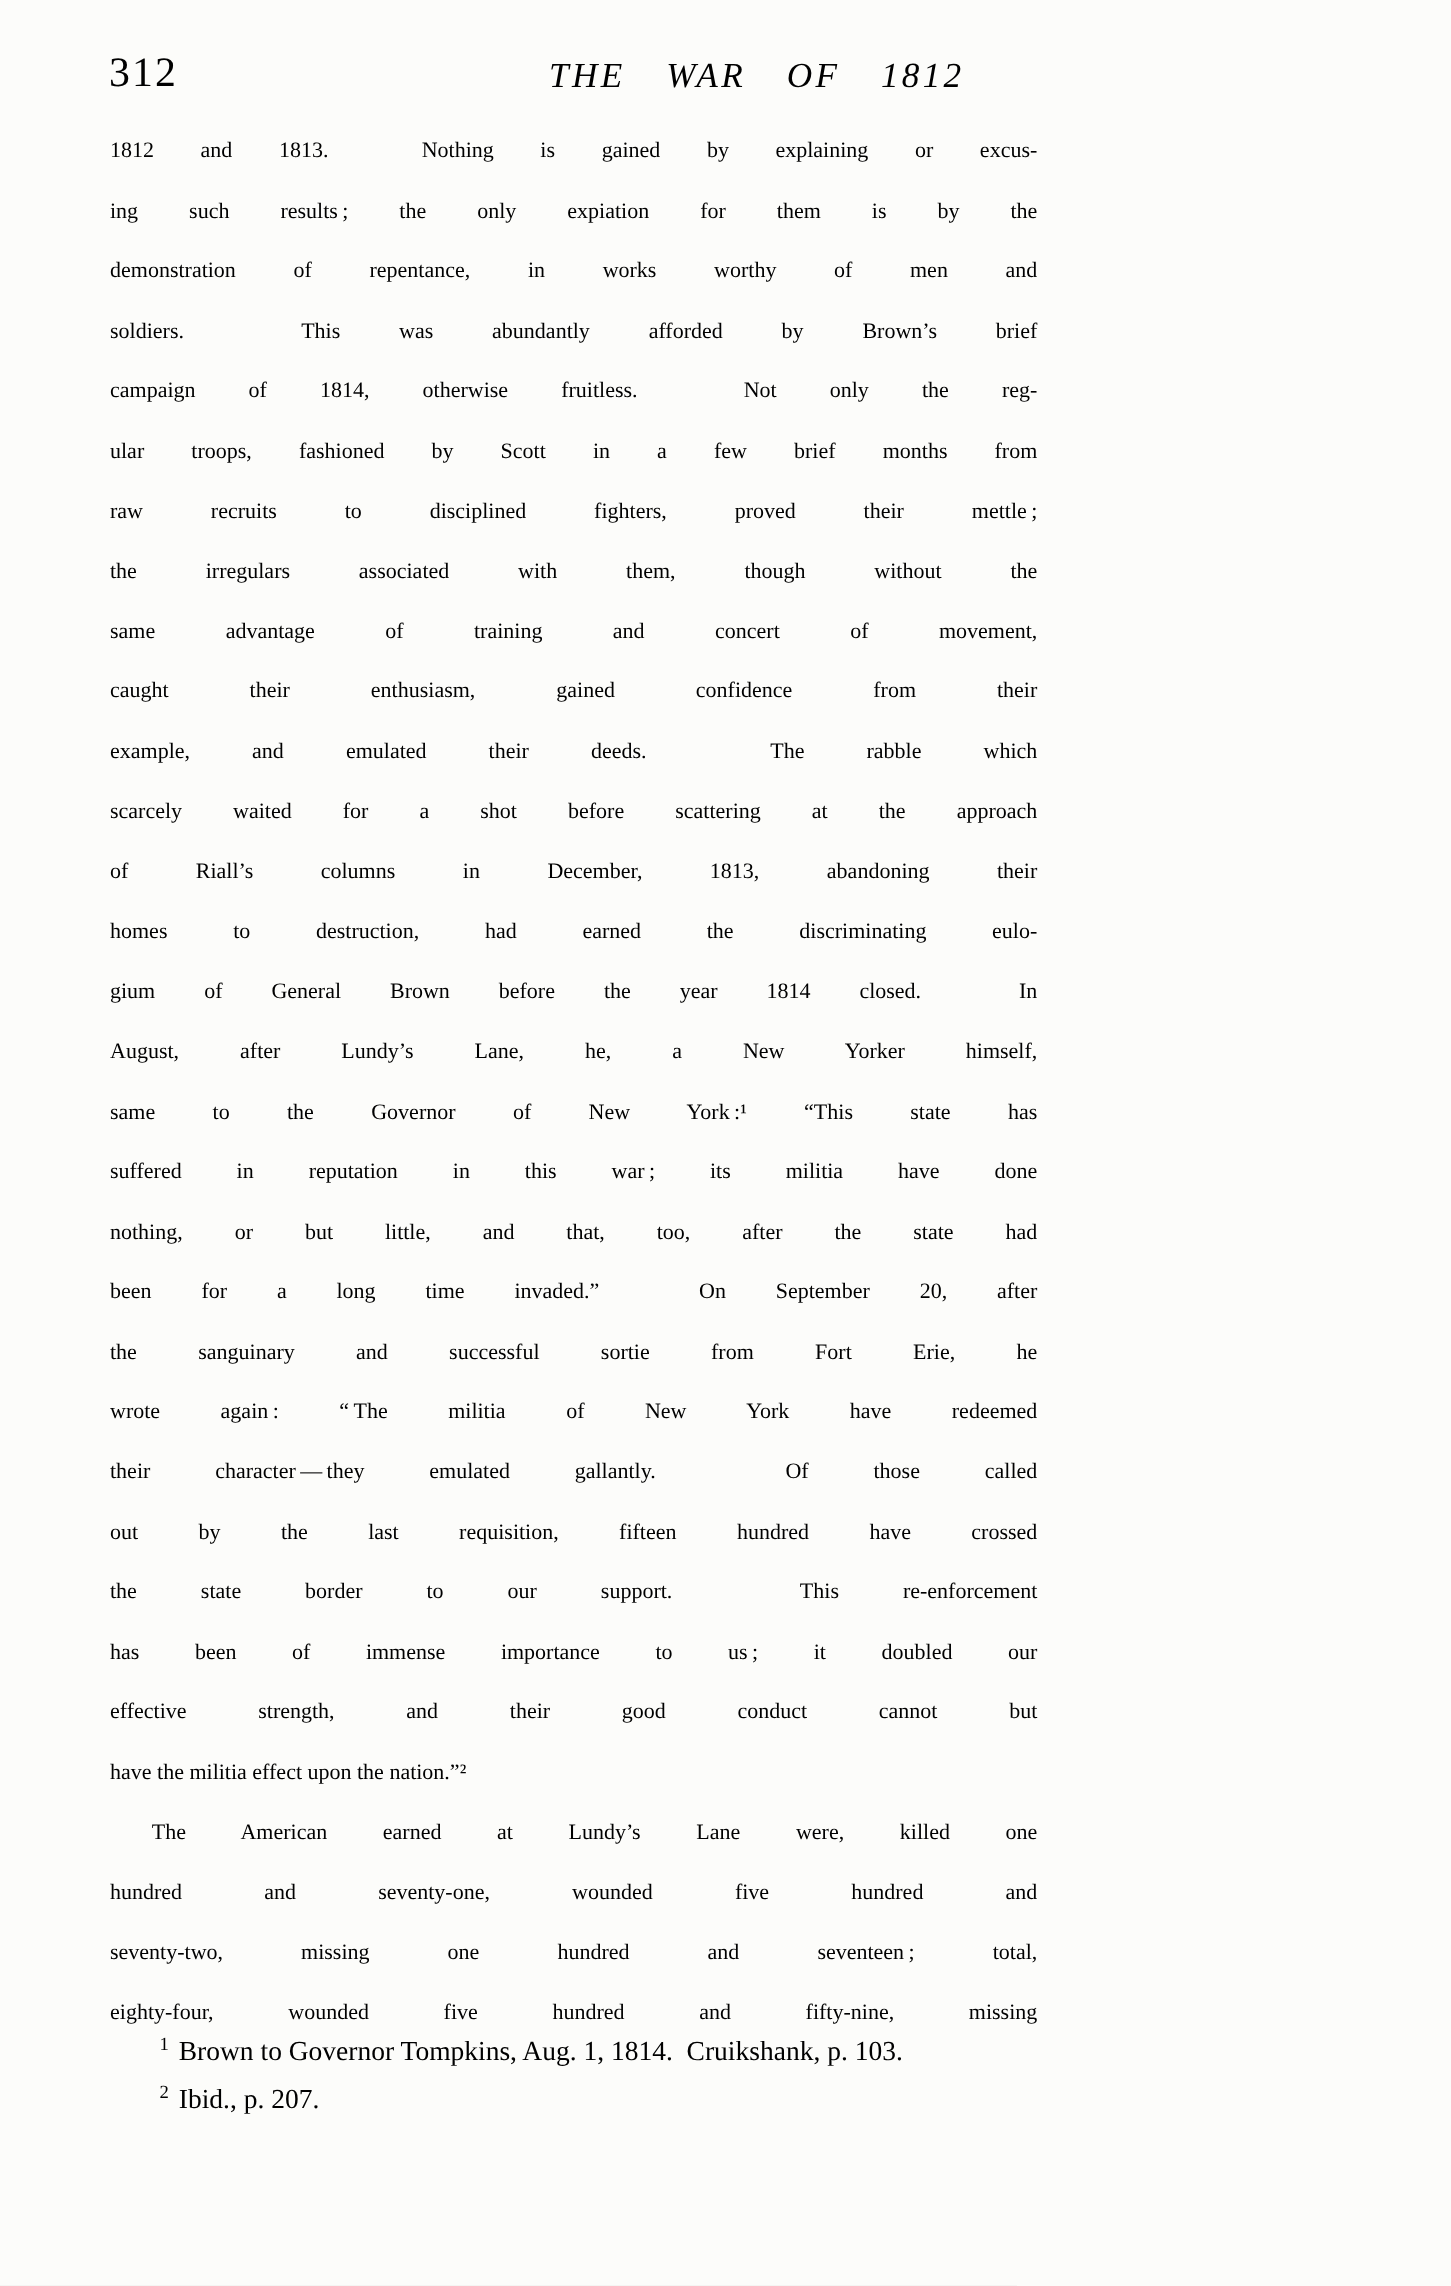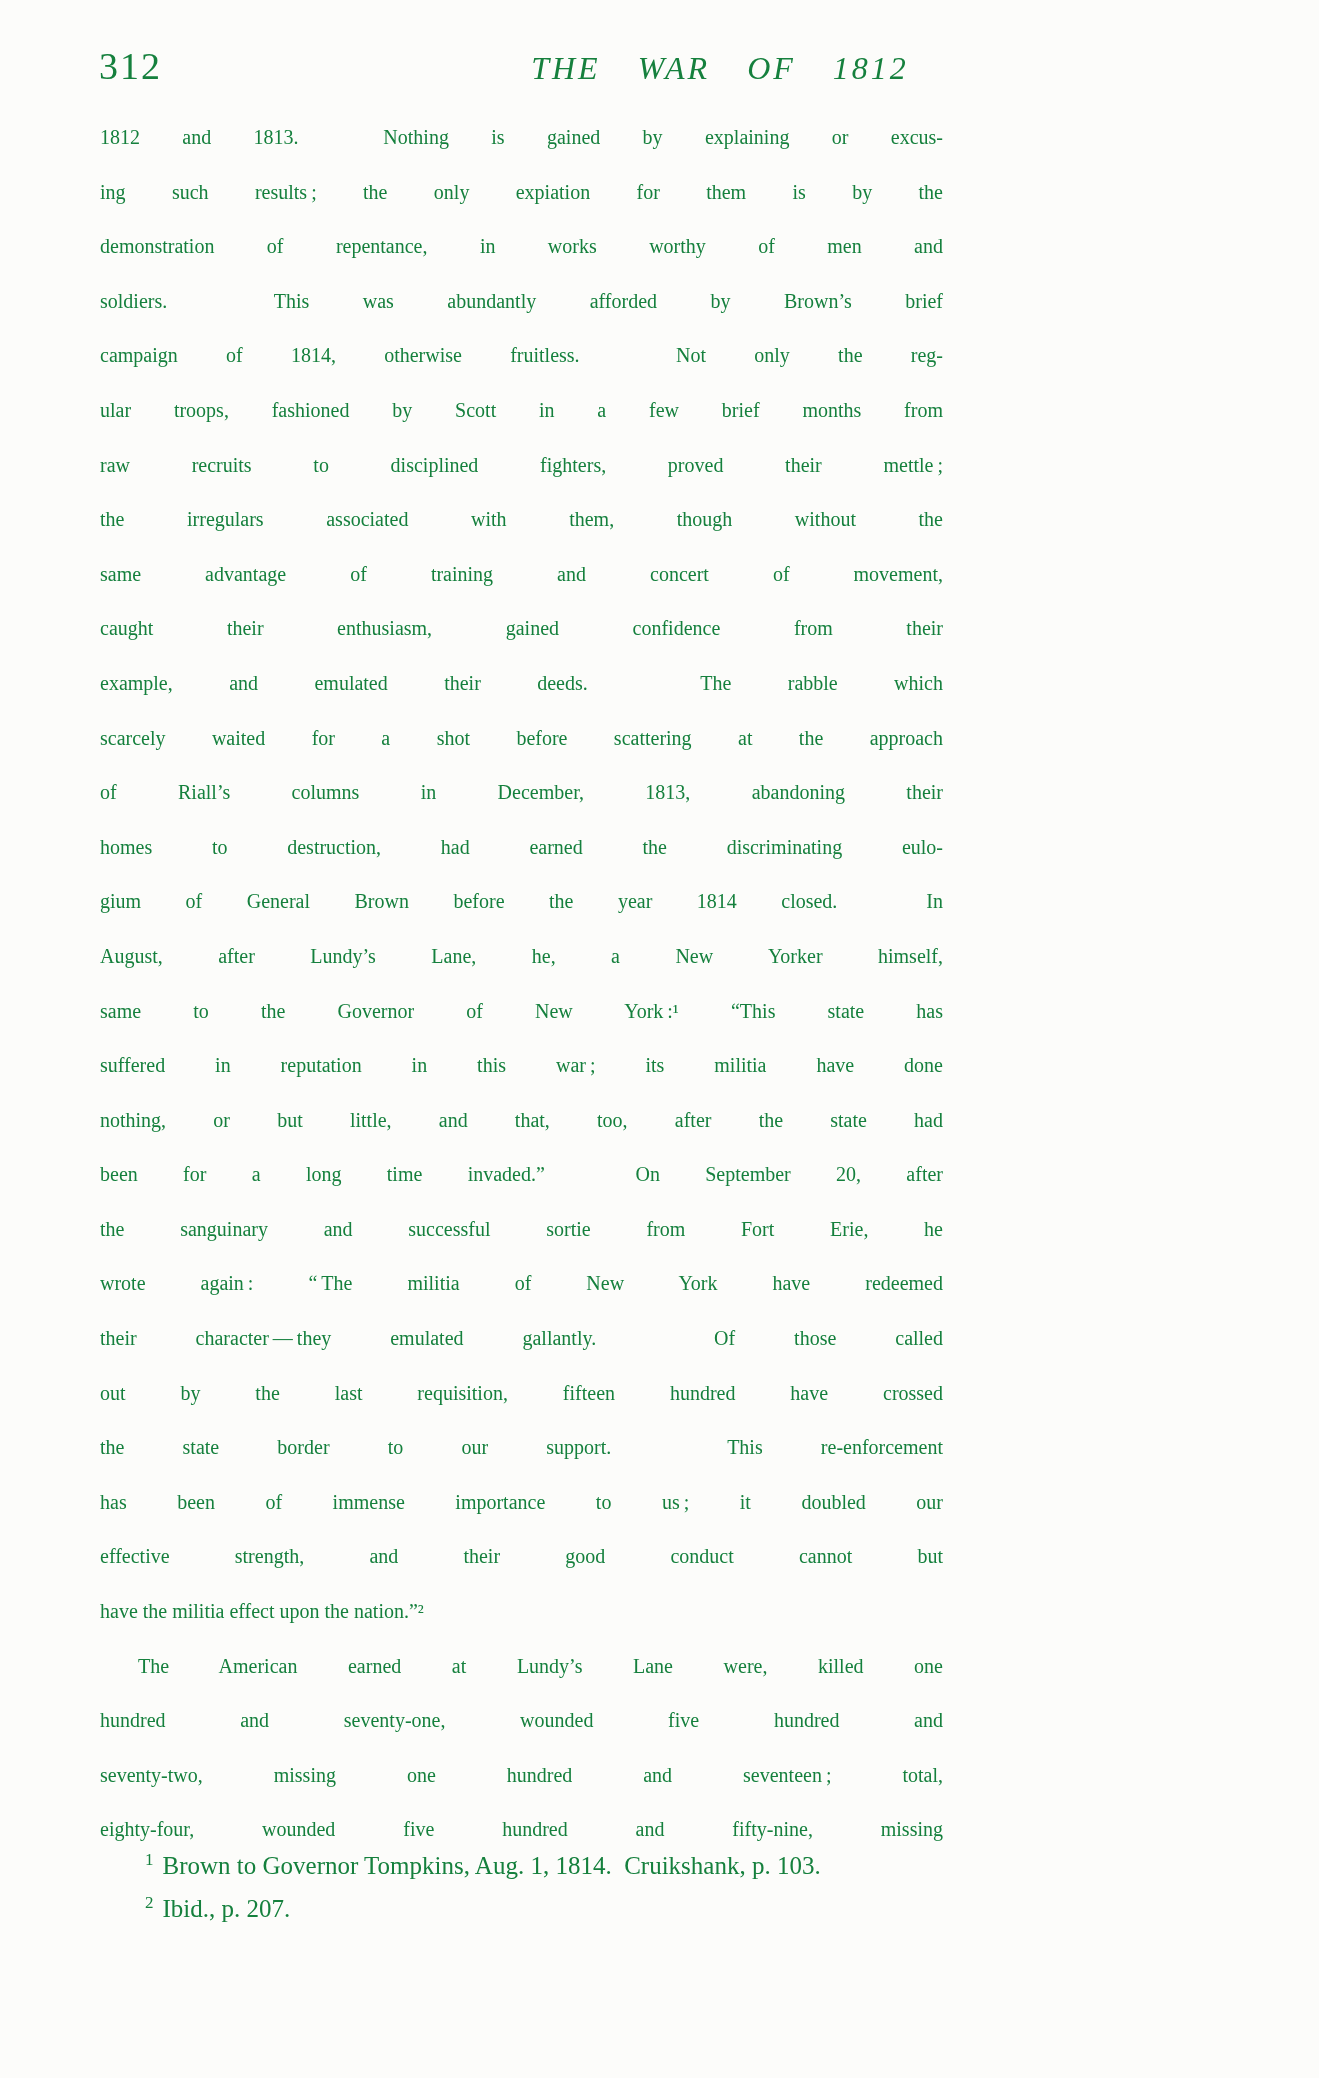--- a/index.html
+++ b/index.html
@@ -2,34 +2,34 @@
 <html><head>
 <meta charset="utf-8">
 <style>
   html, body { margin: 0; padding: 0; background: #e9e9e6; }
   .page {
     position: relative;
     width: 1319px;
     height: 2078px;
     background: #fcfcfa;
     font-family: "Liberation Serif", "DejaVu Serif", serif;
-    color: #15803d;
+    color: #000000;
     overflow: hidden;
   }
   
   .page-number {
     position: absolute;
     left: 99px;
     top: 44px;
     font-size: 38px;
     letter-spacing: 2px;
   }
   .running-title {
     position: absolute;
-    left: 720px;
+    left: 688px;
     top: 50px;
     transform: translateX(-50%);
     font-size: 32px;
     font-style: italic;
     letter-spacing: 3px;
     word-spacing: 26px;
     white-space: nowrap;
   }
   
   .body-block {

